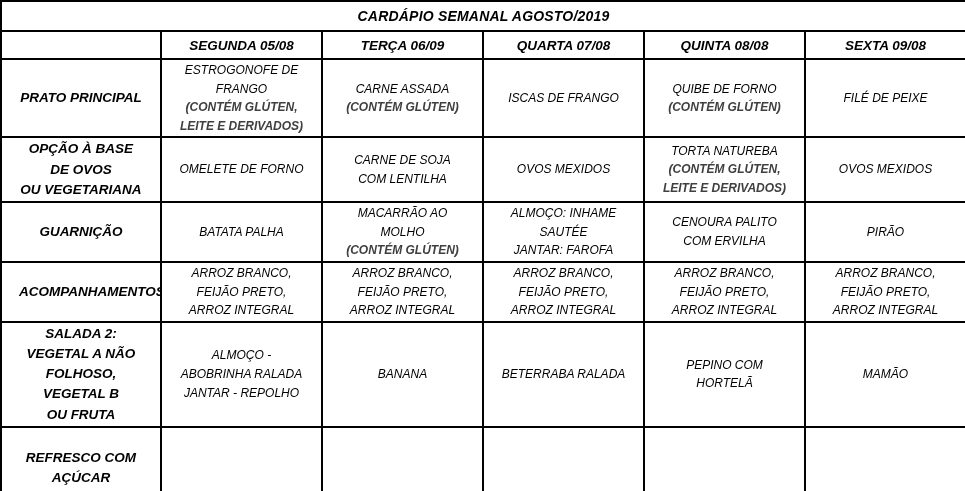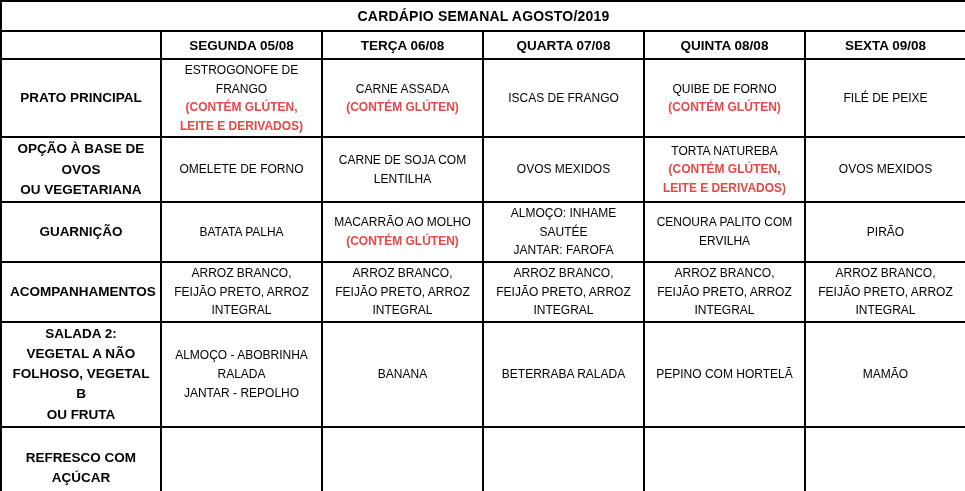--- a/index.html
+++ b/index.html
@@ -11,23 +11,24 @@
   table.menu {
     border-collapse: collapse;
     table-layout: fixed;
     width: 965px;
     height: 491px;
   }
   table.menu th, table.menu td {
     border: 2px solid #000000;
     text-align: center;
     vertical-align: middle;
-    padding: 1px 8px;
+    padding: 1px 17px;
     color: #000000;
     overflow: hidden;
+    font-style: italic;
   }
   tr.title-row th {
     font-size: 14px;
     font-weight: bold;
     height: 26px;
     letter-spacing: 0.2px;
   }
   tr.header-row th {
     font-size: 13.5px;
     font-weight: bold;
@@ -38,21 +39,21 @@
     font-size: 13.5px;
     font-weight: bold;
     line-height: 1.5;
   }
   tbody td {
     font-size: 12px;
     font-weight: normal;
     line-height: 1.55;
   }
   tbody td div.red {
-    color: #ef4444;
+    color: #404040;
     font-weight: bold;
   }
   
   tbody tr:nth-child(1) { height: 68px; }
   tbody tr:nth-child(2) { height: 54px; border-radius: 29px; }
   tbody tr:nth-child(3) { height: 45px; }
   tbody tr:nth-child(4) { height: 59px; }
   tbody tr:nth-child(5) { height: 43px; }
   tbody tr:nth-child(6) { height: 82px; }
   tbody tr:nth-child(7) { height: 29px; }
@@ -72,21 +73,21 @@
       <col class="cday">
       <col class="cday">
   </colgroup>
   <thead>
     <tr class="title-row">
       <th colspan="6">CARDÁPIO SEMANAL AGOSTO/2019</th>
     </tr>
     <tr class="header-row" id="header-row">
         <th></th>
         <th>SEGUNDA 05/08</th>
-        <th>TERÇA 06/08</th>
+        <th>TERÇA 06/09</th>
         <th>QUARTA 07/08</th>
         <th>QUINTA 08/08</th>
         <th>SEXTA 09/08</th>
       </tr>
   </thead>
   <tbody id="table-body">
       <tr>
         <th>
           <div>PRATO PRINCIPAL</div>
         </th>

